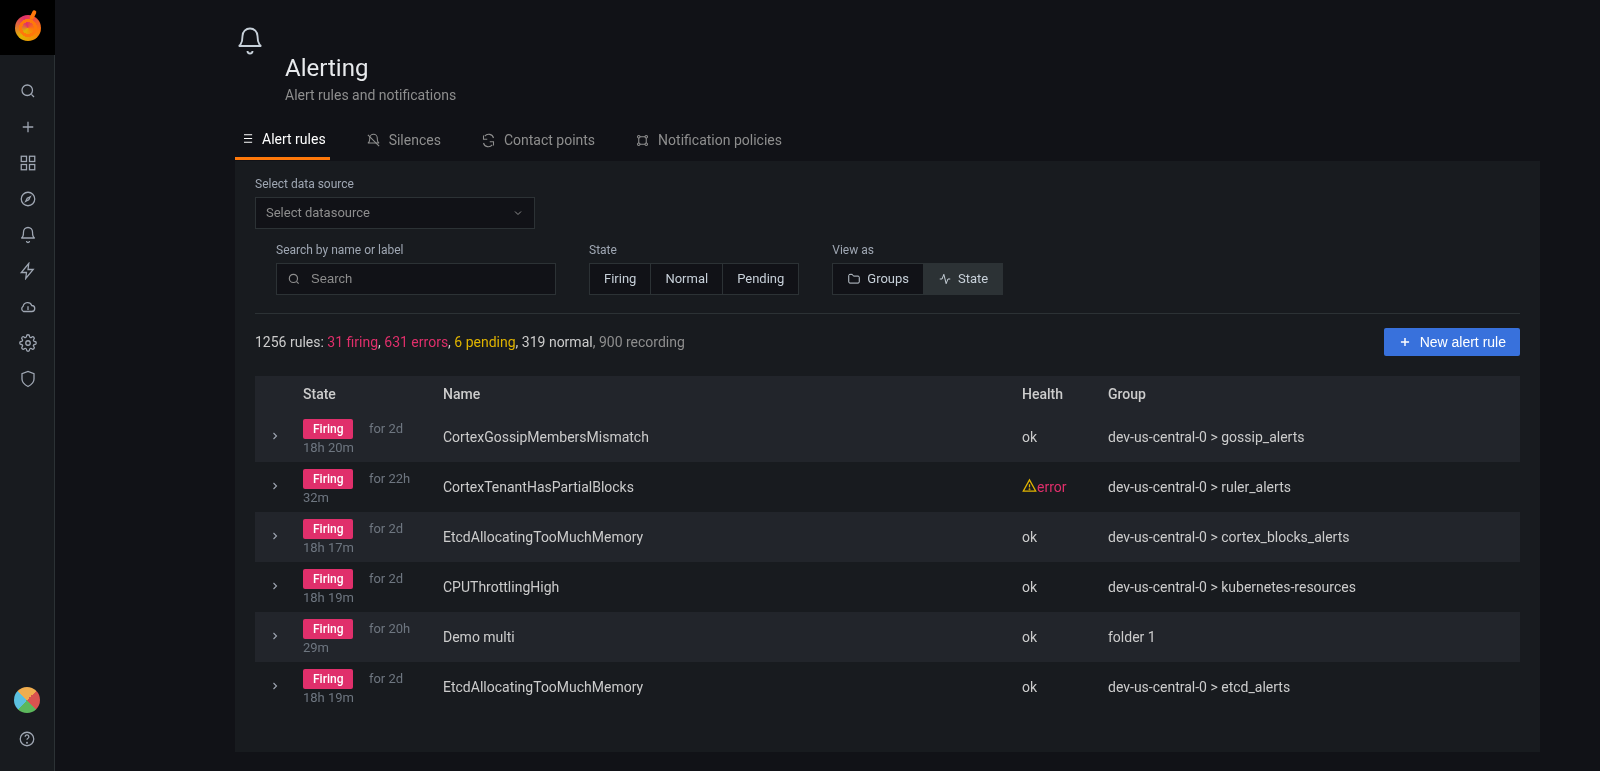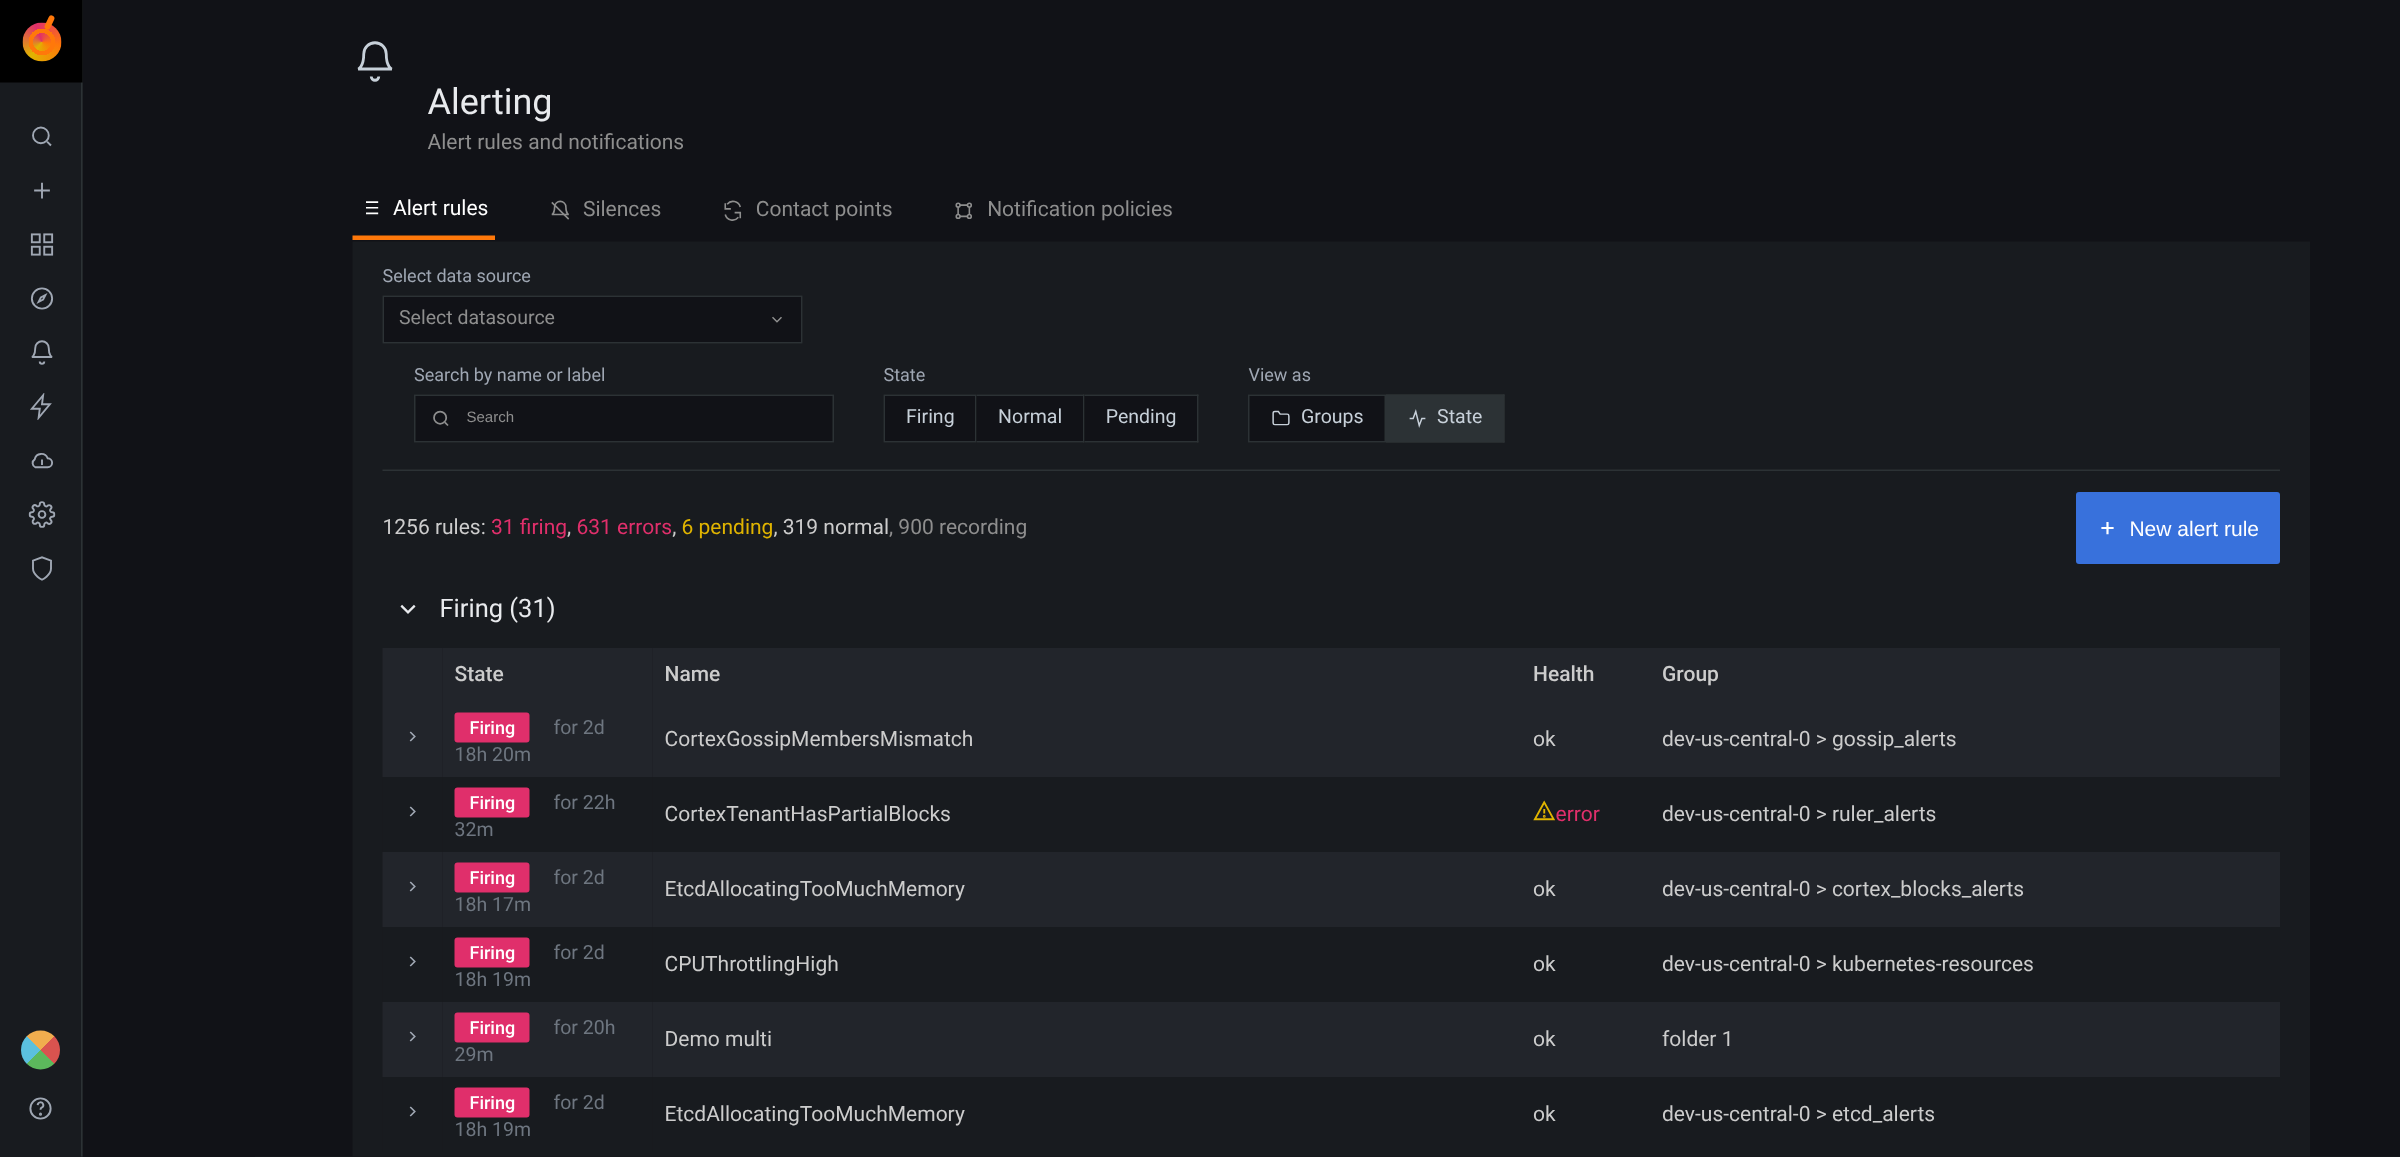--- a/index.html
+++ b/index.html
@@ -105,21 +105,21 @@
   .filter-col { display:flex; flex-direction:column;margin-left:21px; }
   .search-input {
     width:280px; height:32px;
     background: var(--bg-input);
     border:1px solid var(--border);
     display:flex; align-items:center; gap:8px; padding:0 10px;
     color:var(--text-muted);
   }
   .search-input input {
     flex:1; background:transparent; border:none; outline:none;
-    color:var(--text); font-size:10px;
+    color:var(--text); font-size:13px;
   }
   .search-input input::placeholder { color:var(--text-muted); }
   .search-input svg { width:14px; height:14px; stroke:#8e8e8e; fill:none; stroke-width:2; }
 
   .btn-group { display:flex; }
   .btn {
     height:32px; padding:0 14px;
     border:1px solid var(--border);
     background: var(--bg-input);
     color:var(--text); font-size:13px;
@@ -132,21 +132,21 @@
 
   .counts-row { display:flex; justify-content:space-between; align-items:center; margin:14px 0 20px 0; }
   .counts { font-size:14px; color:#ccc; }
   .counts .firing { color:var(--accent-pink); }
   .counts .errors { color:var(--accent-pink); }
   .counts .pending { color:var(--accent-yellow); }
   .counts .muted { color:var(--text-muted); }
   .new-rule-btn {
     background: var(--accent-blue);
     color:#fff; border:none;
-    height:48px; padding:0 14px;
+    height:28px; padding:0 14px;
     display:flex; align-items:center; gap:8px;
     border-radius:2px; cursor:pointer;
     font-size:14px;
   }
   .new-rule-btn svg { width:14px; height:14px; stroke:#fff; fill:none; stroke-width:2.5; }
 
   .section-header {
     display:flex; align-items:center; gap:12px;
     font-size:17px; color:#e8eaed; margin:8px 0 16px 8px;
     cursor:pointer;
@@ -385,26 +385,20 @@
         <span class="muted">900 recording</span>
       </div>
       <button class="new-rule-btn">
         <svg viewBox="0 0 24 24">
             <path d="M12 5v14M5 12h14"></path>
           </svg>
         <span>New alert rule</span>
       </button>
     </div>
 
-    <div class="section-header">
-      <svg viewBox="0 0 24 24">
-          <path d="m6 9 6 6 6-6"></path>
-        </svg>
-      <span>Firing (31)</span>
-    </div>
 
     <table class="alert-table">
       <thead>
         <tr>
           <th class="col-expand"></th>
           <th class="col-state">State</th>
           <th>Name</th>
           <th class="col-health">Health</th>
           <th class="col-group">Group</th>
         </tr>

